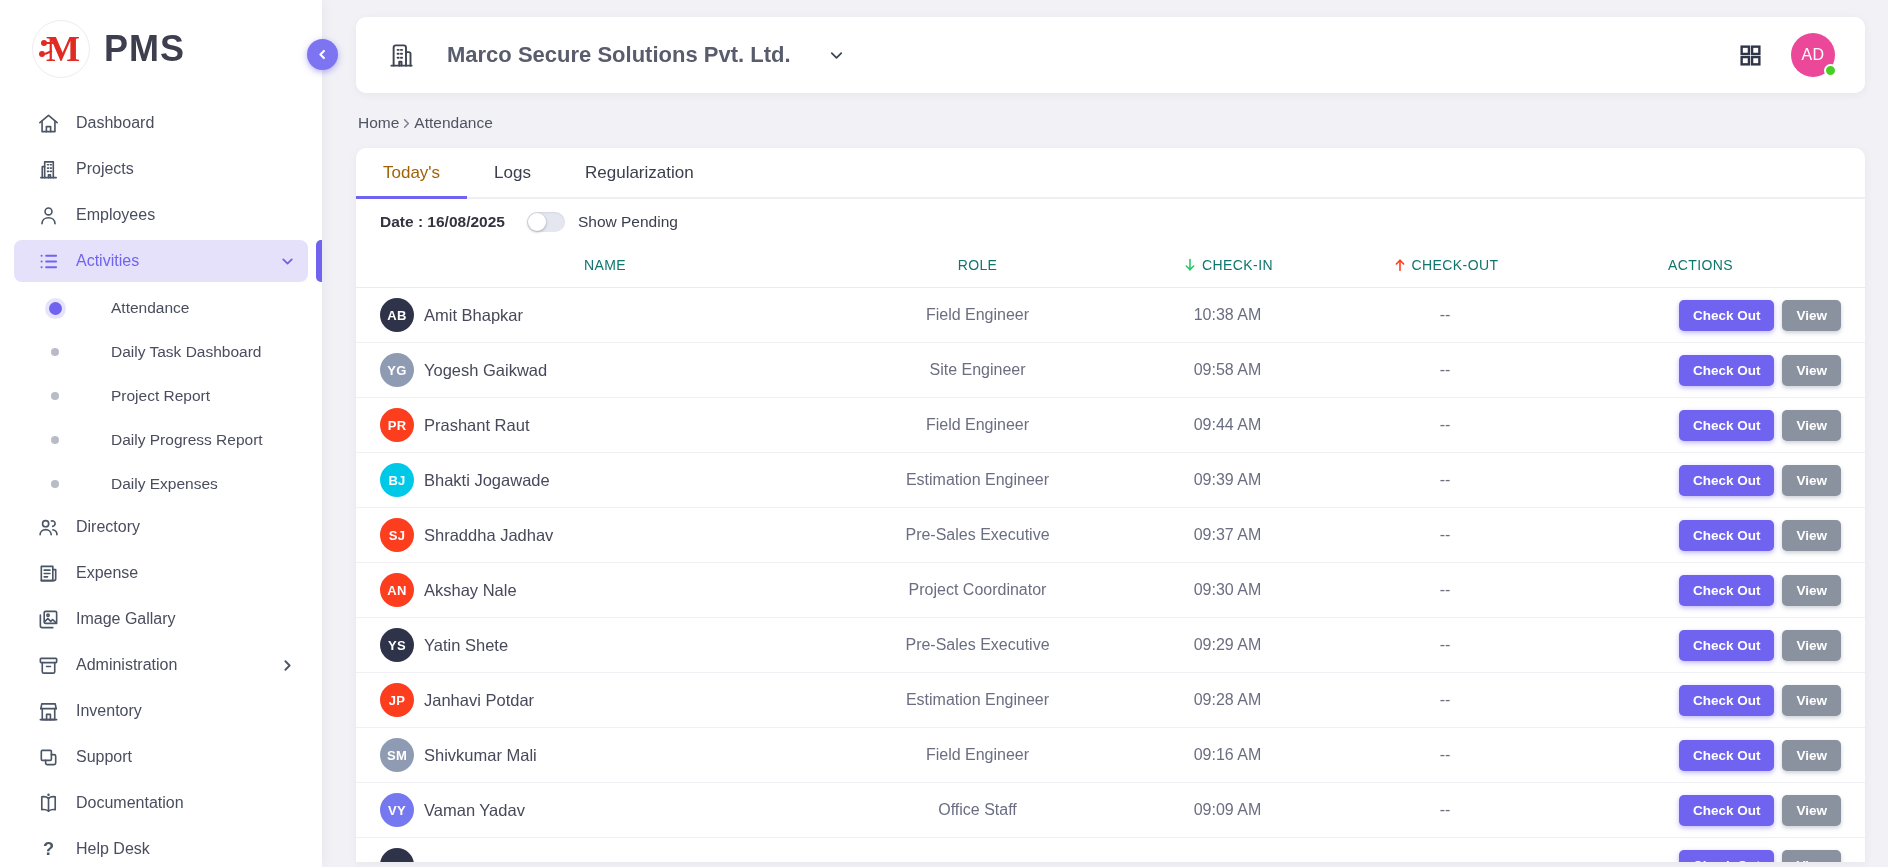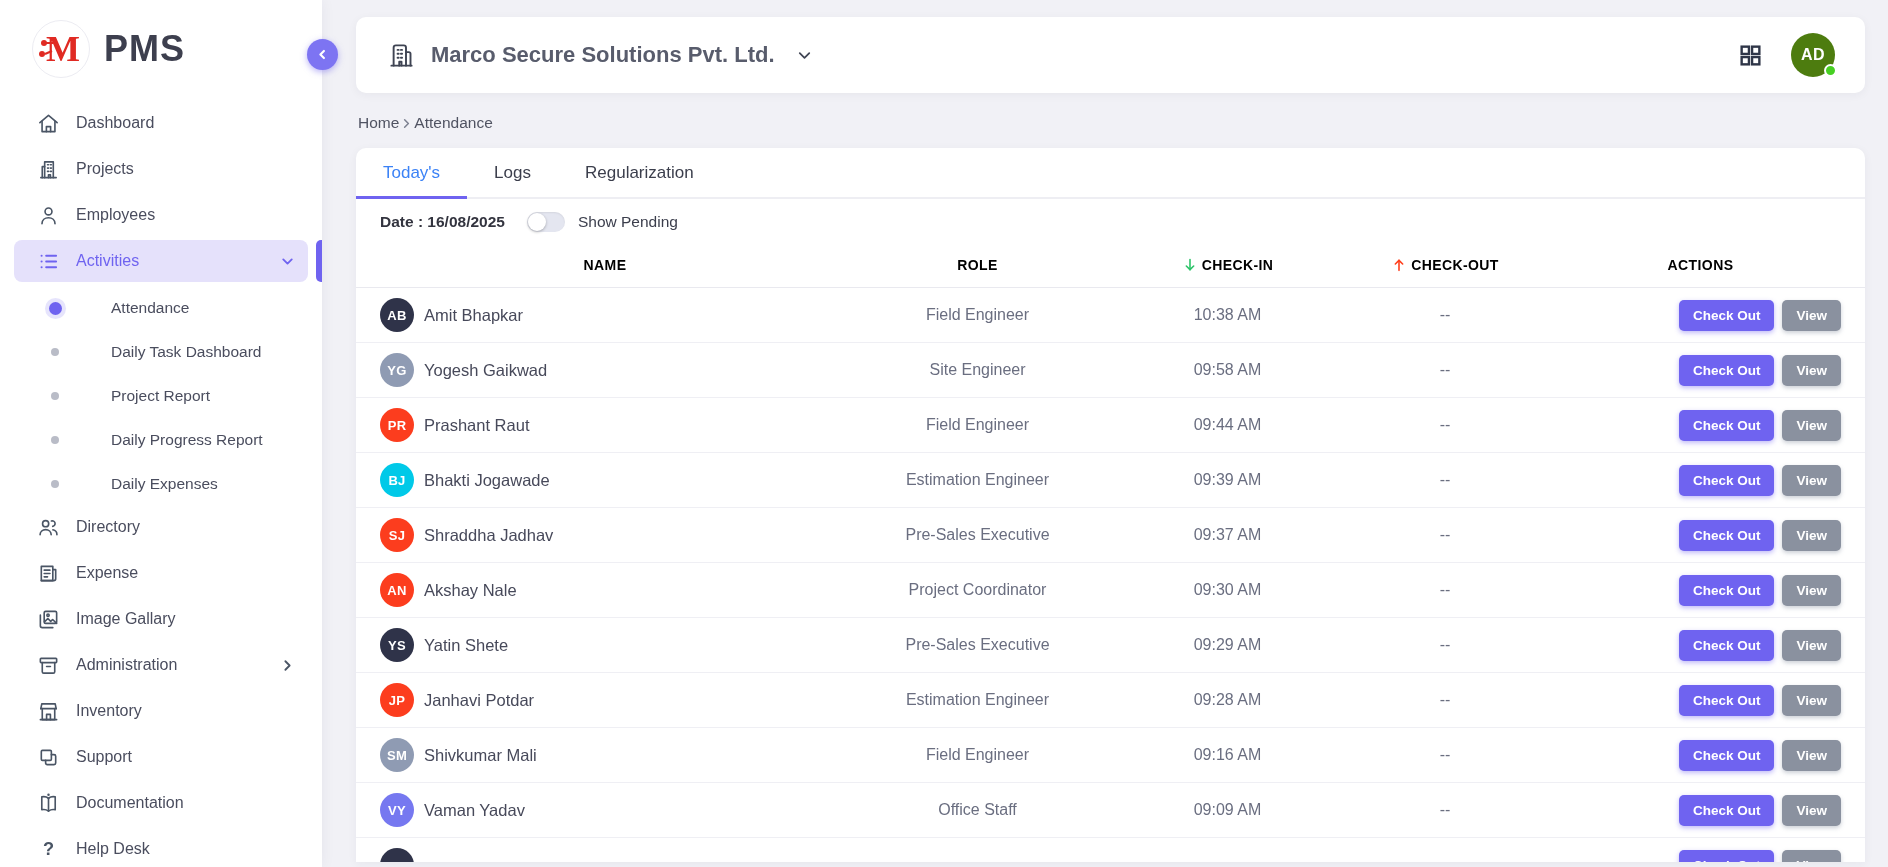--- a/index.html
+++ b/index.html
@@ -31,56 +31,56 @@
   .active-bar { position:absolute; right:0; top:240px; width:6px; height:42px;
     background:#6f63f0; border-radius:5px 0 0 5px; }
   .collapse-btn { position:fixed; left:307px; top:39px; width:31px; height:31px; border-radius:50%;
     background:#7d74f2; border:none; display:flex; align-items:center; justify-content:center;
     box-shadow:0 2px 6px rgba(115,103,240,.5); cursor:pointer; z-index:9; color:#fff; }
 
   
   .main { margin-left:322px; padding:17px 23px 0 34px; height:867px; }
   .topbar { background:#fff; border-radius:10px; height:76px; display:flex; align-items:center;
     padding:0 30px 0 32px; box-shadow:0 2px 10px rgba(32,35,60,.05); }
-  .company { display:flex; align-items:center; gap:16px; cursor:pointer; }
+  .company { display:flex; align-items:center; gap:32px; cursor:pointer; }
   .company .cicon { width:27px; height:27px; color:#3f4453; display:flex; }
   .company .cname { font-size:22px; font-weight:600; color:#585c6c; }
   .company .cchev { width:19px; height:19px; color:#3f4453; display:flex; margin-left:4px; }
   .topbar-right { margin-left:auto; display:flex; align-items:center; gap:28px; }
   .grid-icon { width:25px; height:25px; color:#2f3648; display:flex; cursor:pointer; }
   .avatar-wrap { position:relative; width:44px; height:44px; cursor:pointer; }
-  .avatar { width:44px; height:44px; border-radius:50%; background:#4d7c0f; color:#fff;
-    font-weight:700; font-size:16px; display:flex; align-items:center; justify-content:center; letter-spacing:.5px; }
+  .avatar { width:44px; height:44px; border-radius:50%; background:#ec4899; color:#fff;
+    font-weight:400; font-size:16px; display:flex; align-items:center; justify-content:center; letter-spacing:.5px; }
   .status-dot { position:absolute; right:-2px; bottom:0; width:13px; height:13px; border-radius:50%;
     background:#47d023; border:2px solid #fff; }
 
   .breadcrumb { display:flex; align-items:center; margin:21px 0 16px 2px;
     font-size:15.5px; color:#505362; }
   .breadcrumb .bchev { width:15px; height:15px; color:#7c8090; display:flex; }
   .breadcrumb .crumb { cursor:pointer; }
 
   .card { background:#fff; border-radius:10px 10px 0 0; box-shadow:0 2px 10px rgba(32,35,60,.05);
     height:714px; overflow:hidden; }
   .tabs { display:flex; border-bottom:2px solid #eeeef3; }
   .tab { padding:15px 27px 14px 27px; font-size:17px; color:#3b3e4c; position:relative; cursor:pointer; }
-  .tab.active { color:#3b82f6; }
+  .tab.active { color:#a16207; }
   .tab.active::after { content:""; position:absolute; left:0; right:0; bottom:-2px; height:3px; background:#6f63f0; }
 
   .filters { display:flex; align-items:center; padding:13px 24px 10px 24px; }
   .date-label { font-size:15.5px; font-weight:700; color:#33343f; }
   .toggle { width:38px; height:20px; border-radius:12px; background:#e4e6f0; position:relative;
     margin-left:22px; cursor:pointer; box-shadow:inset 0 1px 2px rgba(0,0,0,.07); flex:0 0 38px; }
   .toggle .knob { position:absolute; left:1px; top:1px; width:18px; height:18px; border-radius:50%;
     background:#fff; box-shadow:0 1px 3px rgba(0,0,0,.28); }
   .toggle-label { margin-left:13px; font-size:15.5px; color:#3b3e4c; }
 
   .thead, .trow { display:grid; grid-template-columns:450px 295px 205px 230px 1fr;
     align-items:center; padding:0 24px; }
   .thead { height:46px; border-bottom:1px solid #e9e9ef; }
-  .th { text-align:center; font-size:14px; font-weight:700; color:#000000; letter-spacing:.4px;
+  .th { text-align:center; font-size:14px; font-weight:400; color:#0f766e; letter-spacing:.4px;
     display:flex; align-items:center; justify-content:center; gap:4px; }
   .th.first { justify-content:center; }
   .th .sort { width:16px; height:16px; display:flex; }
   .sort.green { color:#2ec46a; }
   .sort.red { color:#ff3f1c; }
   .trow { height:55px; border-bottom:1px solid #efeff4; }
   .cell-name { display:flex; align-items:center; gap:10px; }
   .row-avatar { width:34px; height:34px; border-radius:50%; color:#fff; font-size:13px; font-weight:700;
     display:flex; align-items:center; justify-content:center; flex:0 0 34px; letter-spacing:.3px; }
   .pname { font-size:16.5px; color:#47495a; }

